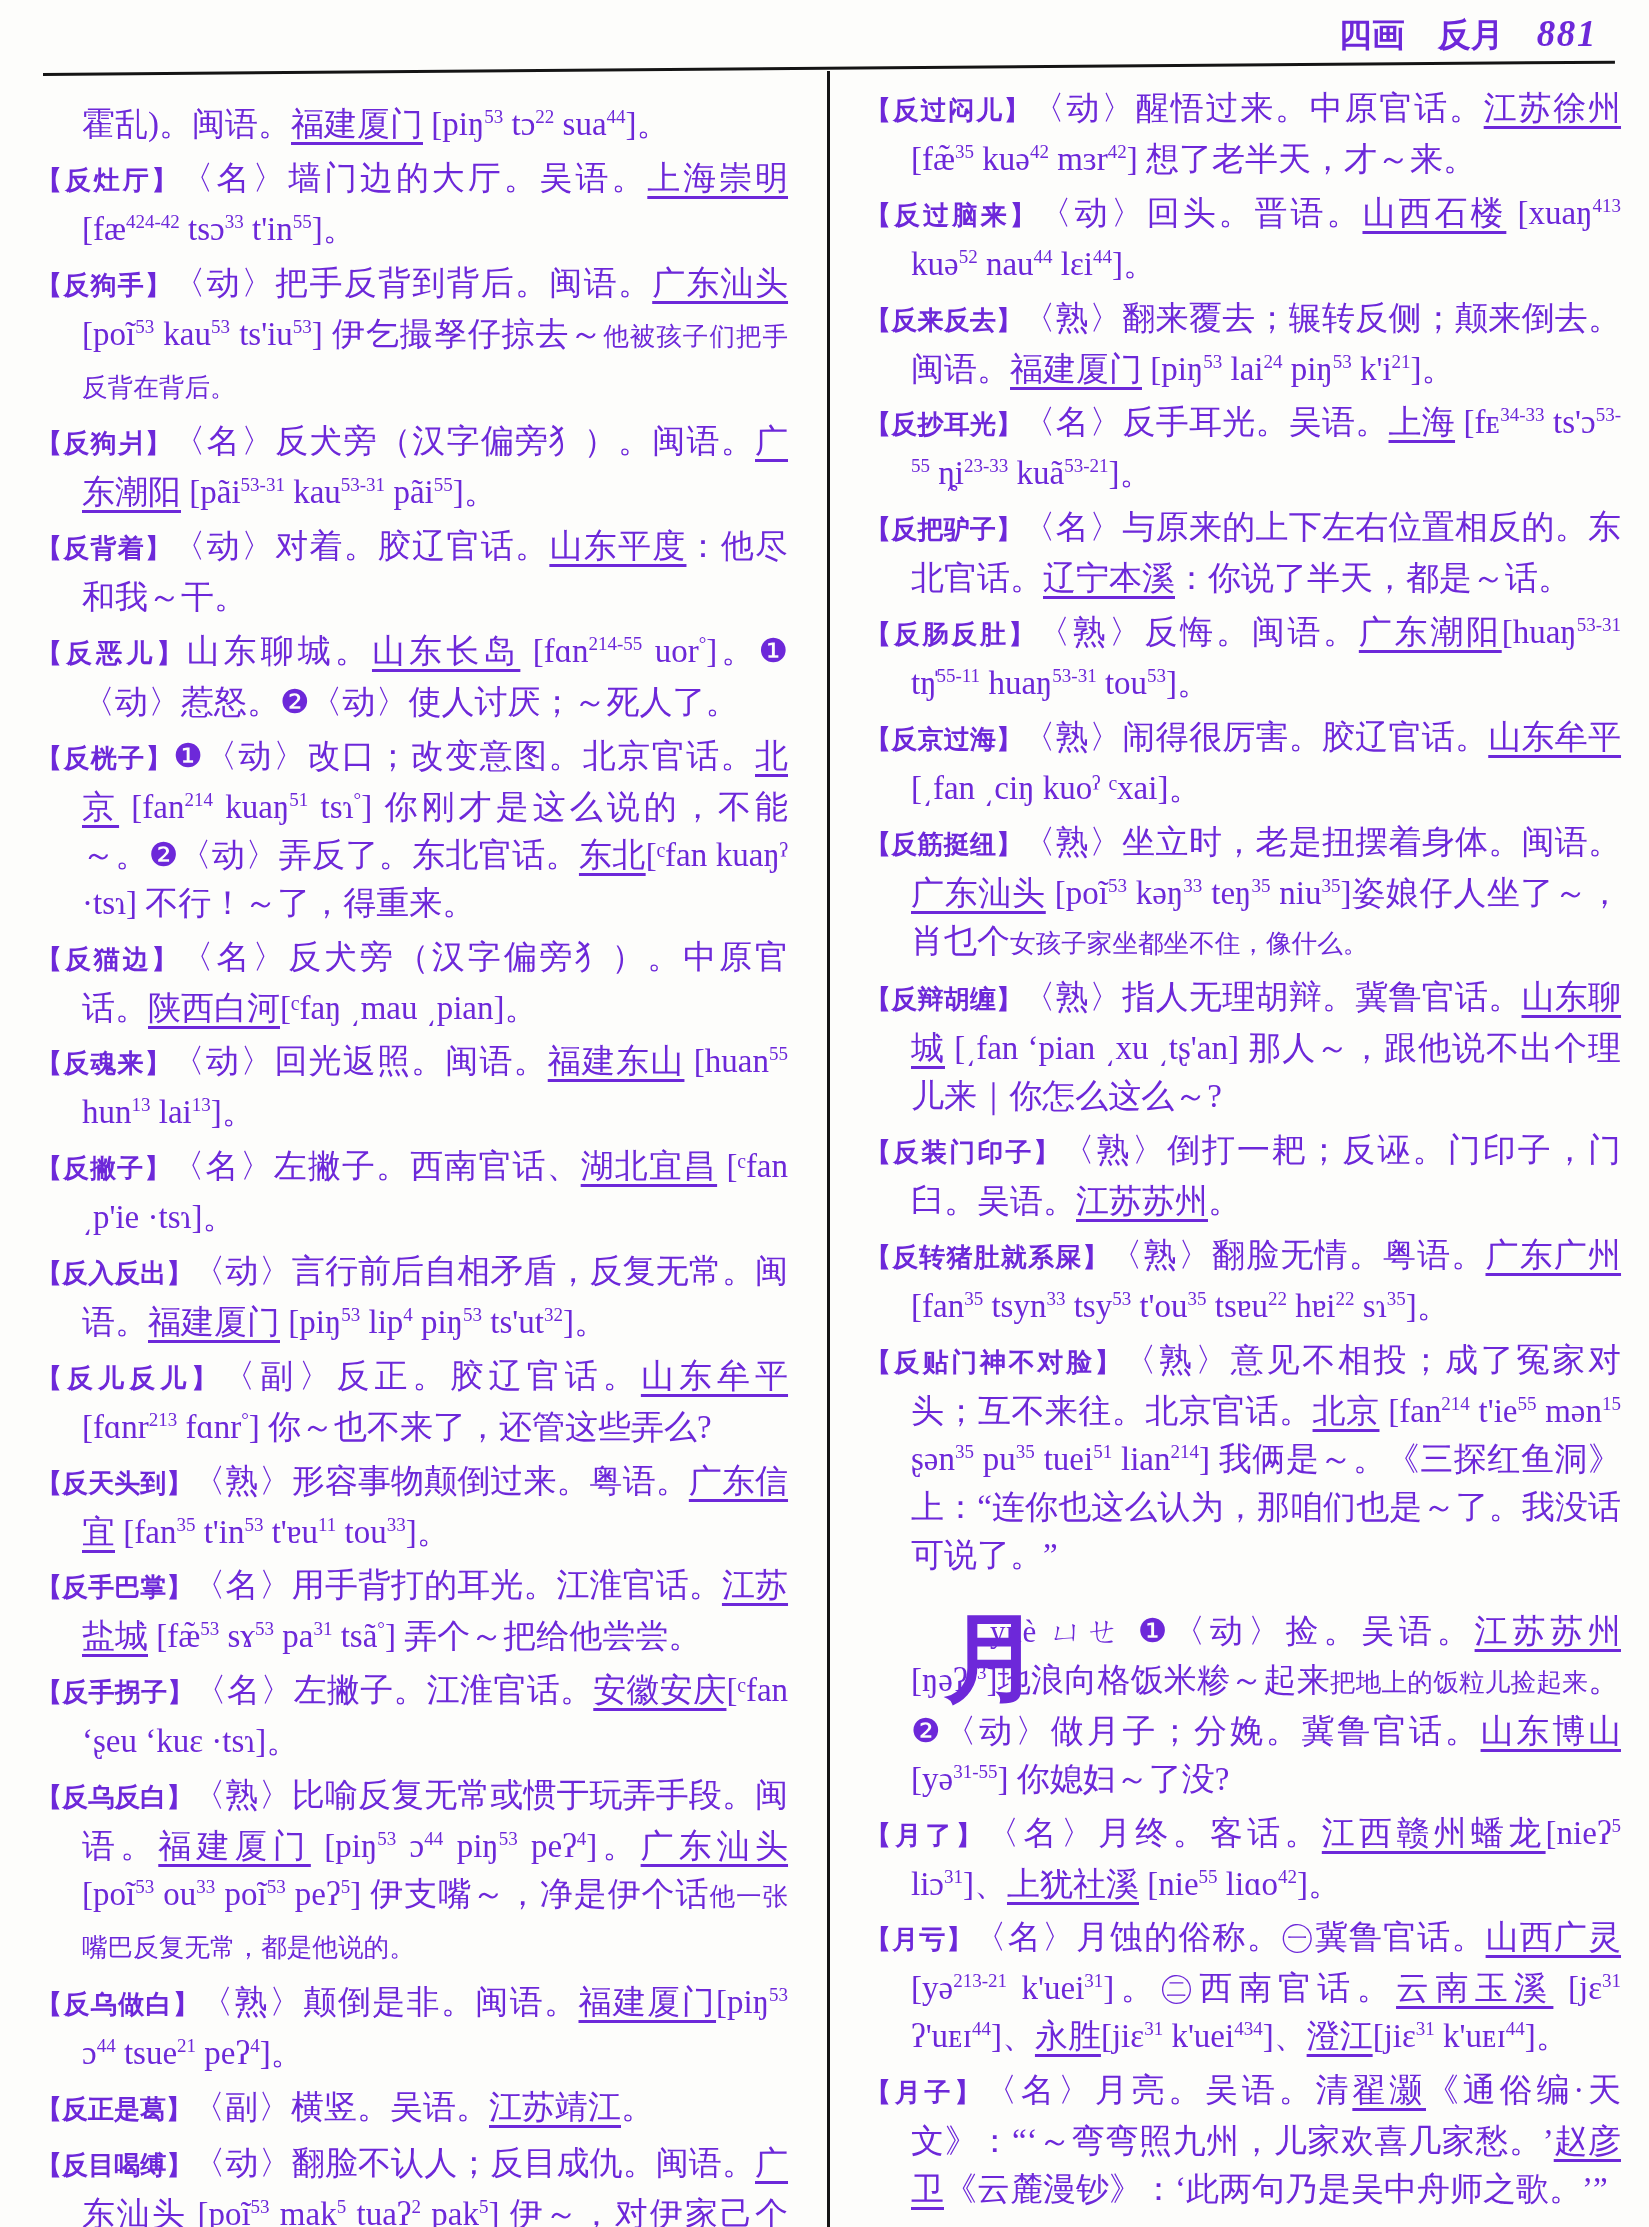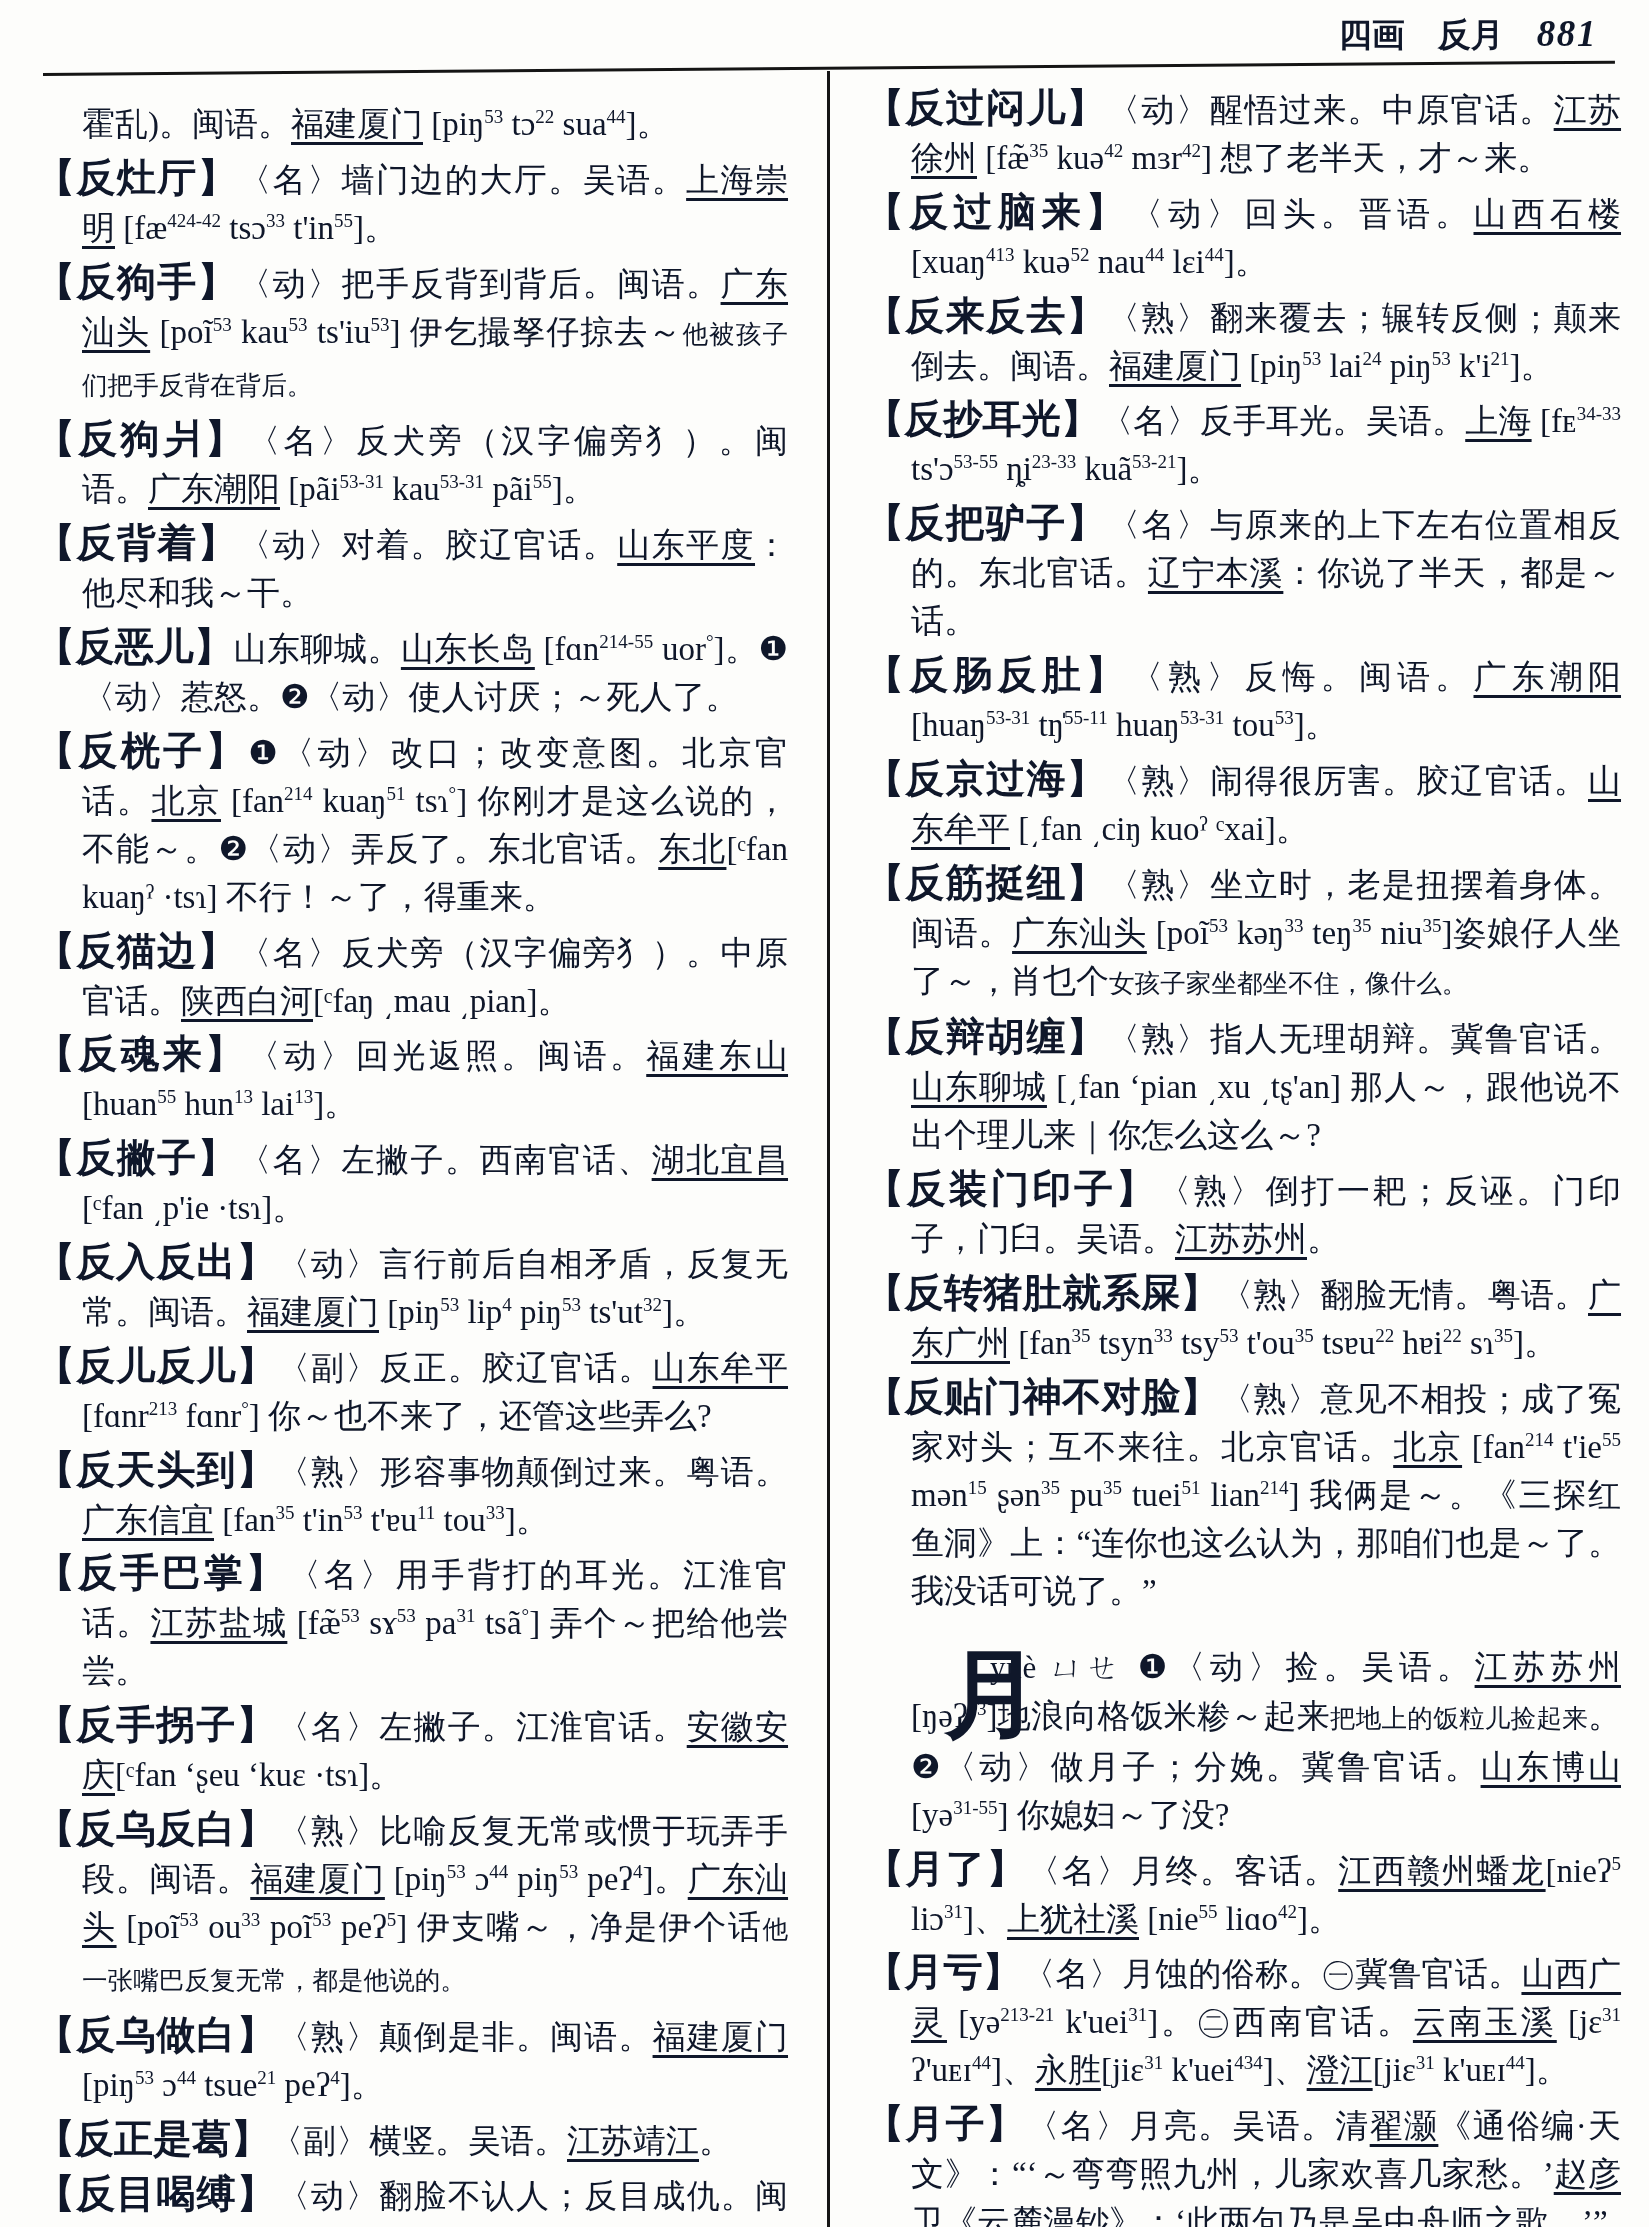--- a/index.html
+++ b/index.html
@@ -1,33 +1,33 @@
 <!DOCTYPE html>
 <html style="font-size:13.2px"><head>
 <meta charset="utf-8">
 <style>
   html,body{margin:0;padding:0;background:#dddddd;}
-  #page{position:relative;width:1650px;height:2227px;background:#fdfdfb;color:#0f172a;
+  #page{position:relative;width:1650px;height:2227px;background:#fdfdfb;color:#6d28d9;
         font-family:"Liberation Serif","DejaVu Serif",serif;overflow:hidden;}
   .pagehead{position:absolute;top:11.5px;right:53px;display:flex;gap:33px;align-items:baseline;
             font-size:33px;font-weight:700;}
   .pagehead .pagenum{font-style:italic;font-size:37px;letter-spacing:1.6px;text-align:right;}
   .toprule{position:absolute;top:73px;left:43px;width:1572px;height:2.5px;background:#151515;
            transform:rotate(-0.45deg);transform-origin:left center;}
   .vdivider{position:absolute;top:71px;left:827px;width:2.5px;height:2157px;background:#151515;}
   .col{position:absolute;top:84px;width:752px;}
   #col-left{left:36px;margin-top:16px;}
   #col-right{left:865px;width:756px;}
   .entry{margin:0 0 5.8px 0;padding-left:46px;text-indent:-46px;
          font-size:33px;line-height:48px;text-align:justify;}
   .entry.cont{text-indent:0;}
   .entry.charhead{position:relative;text-indent:79px;margin-top:28px;}
   .bigchar{position:absolute;left:0;top:3.3px;font-size:97px;line-height:1;font-weight:700;}
   .pron{font-size:31px;letter-spacing:0.8px;margin-top:14px;}
-  .head{font-weight:700;font-size:39px;}
+  .head{font-weight:700;font-size:26px;}
   sup.tone{font-size:19px;line-height:0;vertical-align:super;}
   .uname{text-decoration:underline;text-decoration-thickness:2.5px;text-underline-offset:6.6px;}
   .gloss{font-size:25.6px;}
   .txt{}
 </style>
 </head>
 <body>
 
 <div id="page">
   <div class="pagehead">

